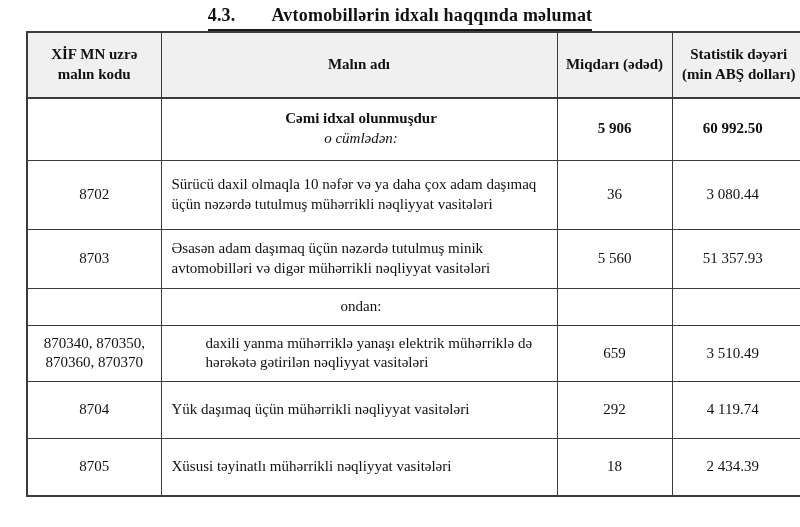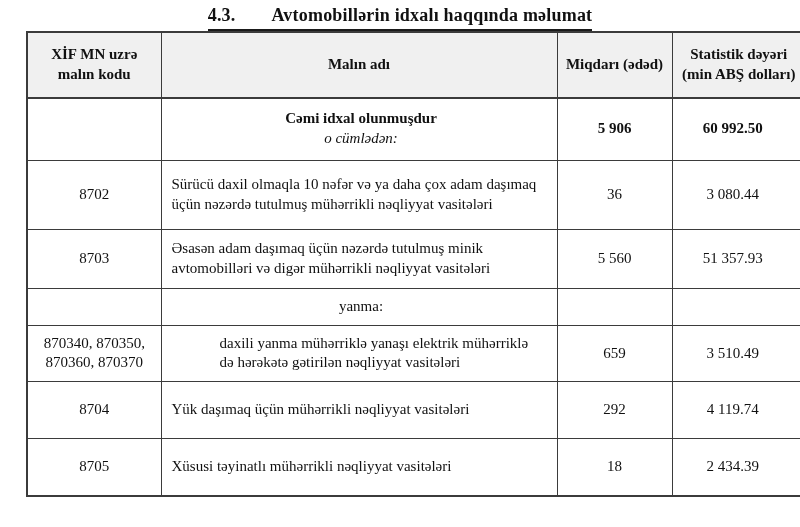--- a/index.html
+++ b/index.html
@@ -50,21 +50,21 @@
     background: #f0f0f0;
     font-weight: bold;
     text-align: center;
     height: 66px;
     padding: 4px 6px;
     border-bottom: 2px solid #3b3b3b;
   }
   td.code { text-align: center; padding: 4px 12px; }
   td.name { text-align: left; padding: 6px 12px 6px 10px; }
   td.name.center { text-align: center; padding-left: 16px; }
-  td.name.indent { padding-left: 58px; }
+  td.name.indent { padding-left: 44px; }
   td.qty  { text-align: center; padding: 18px 6px; }
   td.val  { text-align: center; padding: 4px 16px 4px 4px; }
   .bold   { font-weight: bold; }
   .italic { font-style: italic; }
   tr.r-total  { height: 62px; }
   tr.r-8702   { height: 69px; }
   tr.r-8703   { height: 59px; }
   tr.r-ondan  { height: 33px; }
   tr.r-870340 { height: 56px; }
   tr.r-870380 { height: 52px; }
@@ -114,21 +114,21 @@
         <td class="val">3 080.44</td>
       </tr>
       <tr class="r-8703">
         <td class="code">8703</td>
         <td class="name">Əsasən adam daşımaq üçün nəzərdə tutulmuş minik avtomobilləri və digər mühərrikli nəqliyyat vasitələri</td>
         <td class="qty">5 560</td>
         <td class="val">51 357.93</td>
       </tr>
       <tr class="r-ondan">
         <td class="code"></td>
-        <td class="name center">yanma:</td>
+        <td class="name center">ondan:</td>
         <td class="qty"></td>
         <td class="val"></td>
       </tr>
       <tr class="r-870340">
         <td class="code">870340, 870350, 870360, 870370</td>
         <td class="name indent">daxili yanma mühərriklə yanaşı elektrik mühərriklə də hərəkətə gətirilən nəqliyyat vasitələri</td>
         <td class="qty">659</td>
         <td class="val">3 510.49</td>
       </tr>
       <tr class="r-8704">

